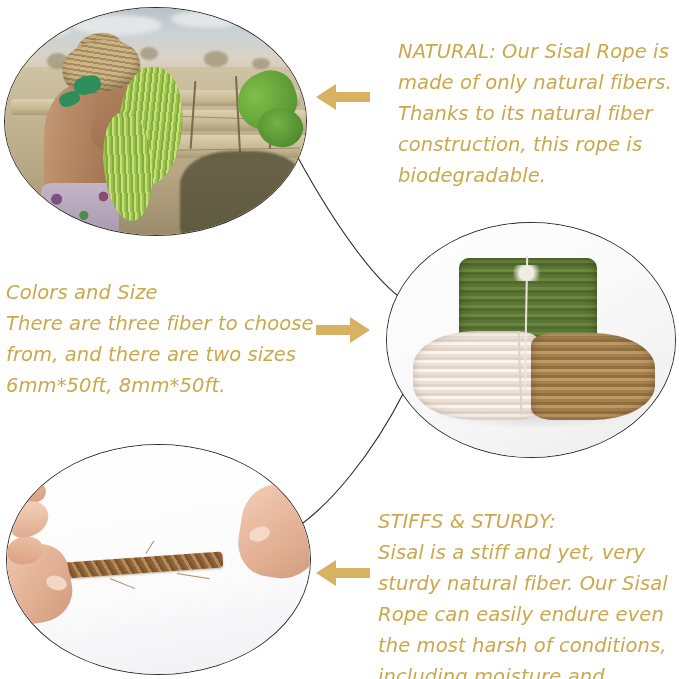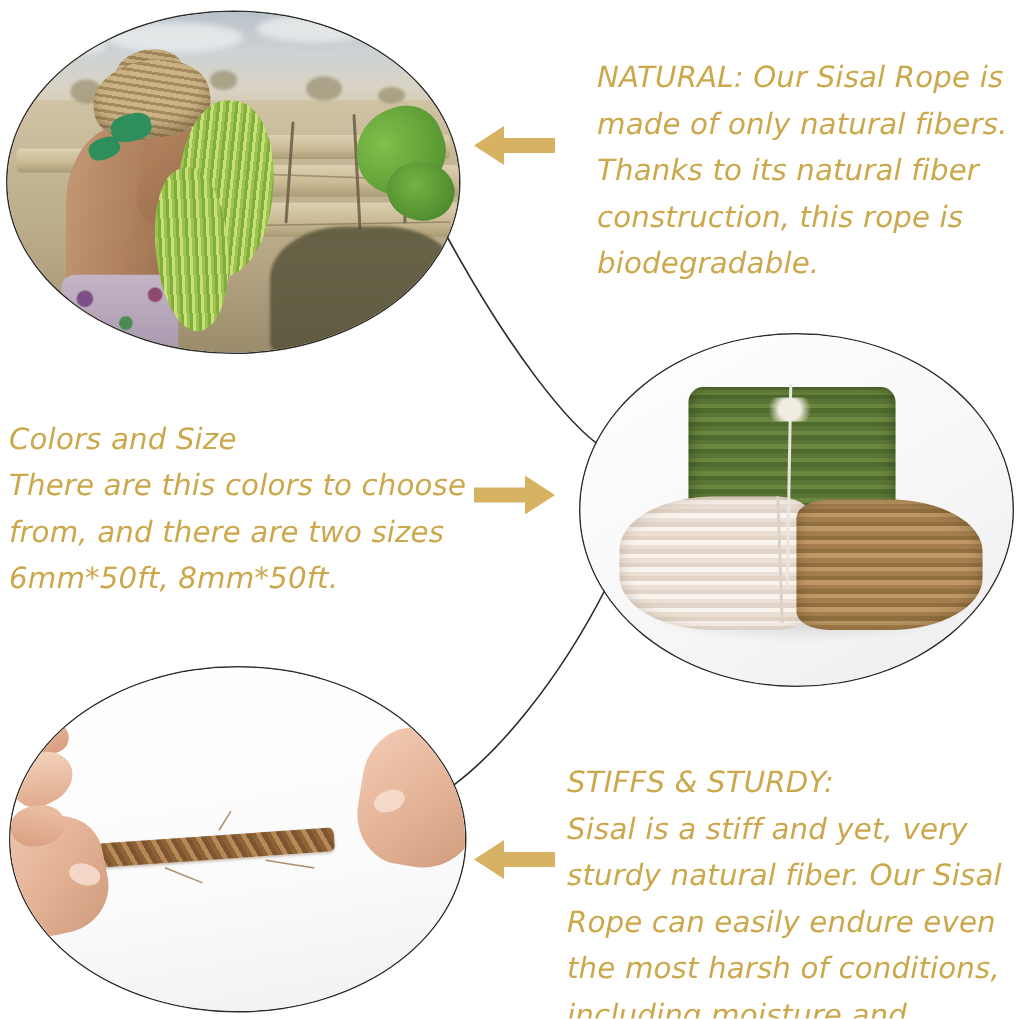--- a/index.html
+++ b/index.html
@@ -245,18 +245,18 @@
 
   <div class="arrow" style="left:316px;top:558px;">
     <svg width="54" height="30" viewBox="0 0 54 30" xmlns="http://www.w3.org/2000/svg">
       <path d="M0 15 L20 2 L20 10 L54 10 L54 20 L20 20 L20 28 Z" fill="#d7b263"></path>
     </svg>
   </div>
 
   <div id="text-natural" class="textblock">NATURAL: Our Sisal Rope is made of only natural fibers. Thanks to its natural fiber construction, this rope is biodegradable.</div>
 
   <div id="text-colors" class="textblock">Colors and Size
-There are this colors to choose from, and there are two sizes 6mm*50ft, 8mm*50ft.</div>
+There are three fiber to choose from, and there are two sizes 6mm*50ft, 8mm*50ft.</div>
 
   <div id="text-sturdy" class="textblock">STIFFS &amp; STURDY:
 Sisal is a stiff and yet, very sturdy natural fiber. Our Sisal Rope can easily endure even the most harsh of conditions, including moisture and abrasion.</div>
 
 </div>
 
 </body></html>

